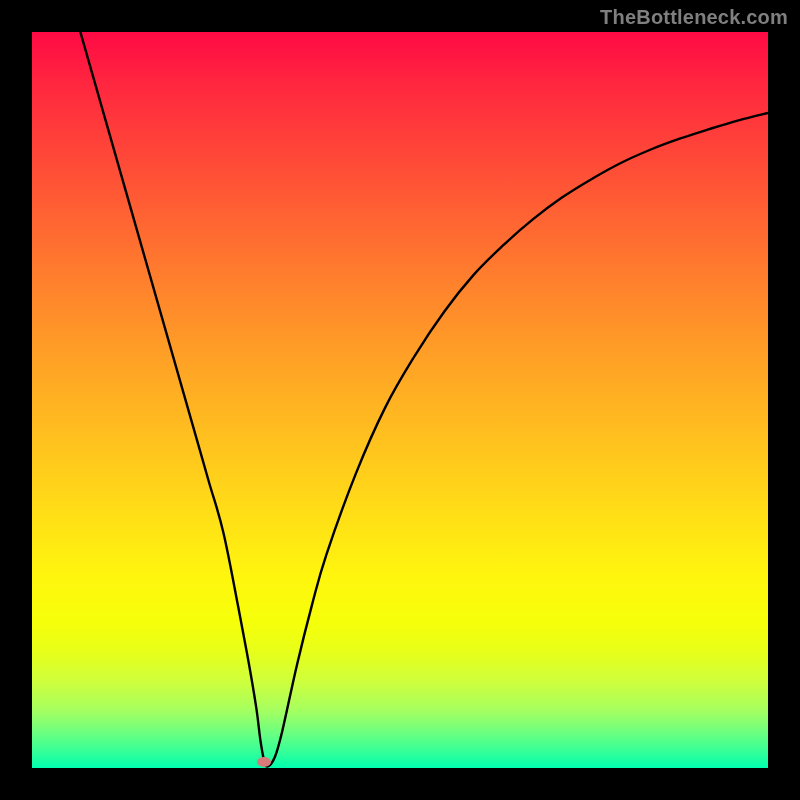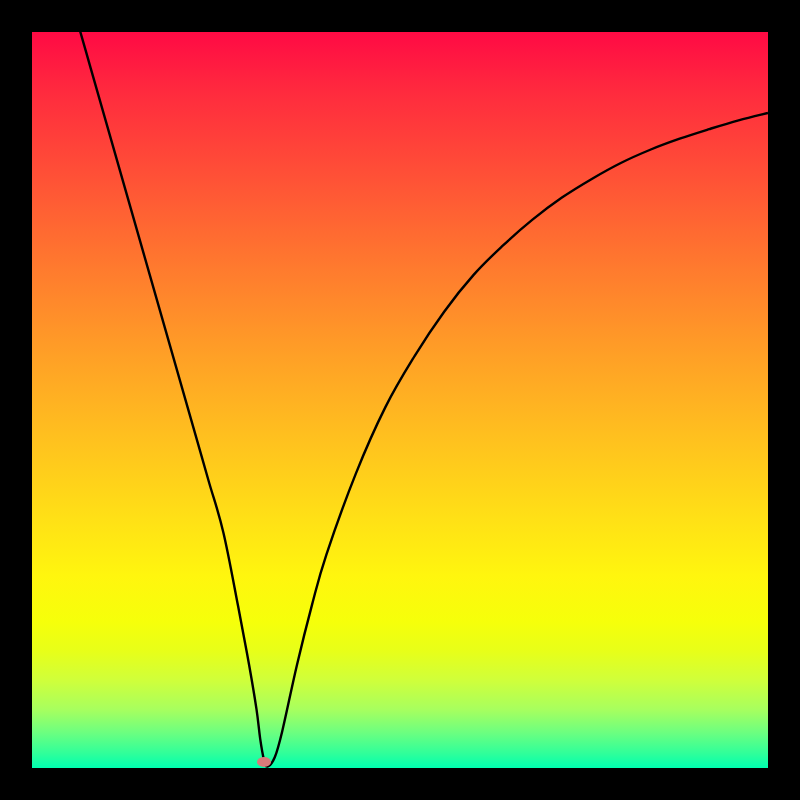--- a/index.html
+++ b/index.html
@@ -72,13 +72,14 @@
 <body>
 
 <div class="canvas">
   <div class="plot-area">
     <div class="gradient"></div>
     <svg class="curve" viewBox="0 0 736 736" preserveAspectRatio="none">
       <path id="curve-path" d="M 44.16 -14.720000000000027 C 46.809599999999996 -5.446400000000011, 53.5808 18.252800000000054, 58.88 36.80000000000007 C 64.17920000000001 55.347200000000086, 68.30080000000001 69.77280000000007, 73.60000000000001 88.32000000000005 C 78.89920000000001 106.86720000000003, 83.0208 121.29279999999993, 88.32 139.83999999999992 C 93.61919999999999 158.38719999999992, 97.74080000000001 172.8128, 103.04 191.36 C 108.3392 209.90720000000002, 112.4608 224.3328, 117.76 242.88 C 123.0592 261.42719999999997, 127.18079999999999 275.85280000000006, 132.48 294.40000000000003 C 137.7792 312.9472, 141.9008 327.3728, 147.20000000000002 345.91999999999996 C 152.49920000000003 364.46719999999993, 156.6208 378.89279999999997, 161.92 397.44 C 167.21919999999997 415.98720000000003, 171.34079999999997 430.41279999999995, 176.64 448.96 C 181.9392 467.5072, 186.0608 477.9584, 191.36 500.48 C 196.65920000000003 523.0016, 201.44320000000002 550.2336, 206.08 574.08 C 210.7168 597.9264000000001, 213.808 614.4128000000001, 217.11999999999998 632.96 C 220.43199999999996 651.5072, 222.4928 663.8720000000001, 224.48 677.12 C 226.4672 690.3679999999999, 226.8352 697.5513599999999, 228.16 706.56 C 229.4848 715.56864, 230.5152 722.1337599999999, 231.84 727.168 C 233.1648 732.2022400000001, 233.5328 734.92544, 235.52 734.528 C 237.5072 734.1305600000001, 240.23040000000003 731.3190400000001, 242.88000000000002 724.96 C 245.52960000000002 718.60096, 246.2656 715.76, 250.24 699.2 C 254.2144 682.6400000000001, 259.6608 655.4816000000001, 264.96 632.96 C 270.25919999999996 610.4384, 274.3808 593.952, 279.68 574.08 C 284.9792 554.2080000000001, 286.45120000000003 546.4064, 294.40000000000003 522.56 C 302.34880000000004 498.71359999999993, 313.2416 468.09599999999995, 323.84 441.59999999999997 C 334.43839999999994 415.104, 342.68159999999995 396.5568, 353.28 375.36 C 363.8784 354.1632, 372.1216 341.06239999999997, 382.72 323.84 C 393.31840000000005 306.6176, 401.56160000000006 294.2528, 412.16 279.68 C 422.7584 265.10720000000003, 431.00159999999994 254.80319999999998, 441.59999999999997 242.88 C 452.1984 230.95680000000002, 460.4416 223.37600000000006, 471.04 213.44000000000005 C 481.63840000000005 203.50400000000005, 489.88160000000005 196.29119999999995, 500.48 187.67999999999995 C 511.0784 179.06879999999995, 519.3216 172.88640000000004, 529.92 165.60000000000002 C 540.5183999999999 158.3136, 548.7616 153.42655999999994, 559.36 147.19999999999993 C 569.9584 140.97343999999993, 578.2016000000001 136.3071999999999, 588.8000000000001 131.00799999999992 C 599.3984 125.70879999999994, 607.6416 122.13183999999997, 618.24 117.75999999999999 C 628.8384 113.38816000000001, 637.0816 110.42944000000001, 647.68 106.72000000000003 C 658.2783999999999 103.01056000000004, 666.5216 100.46400000000004, 677.12 97.15200000000004 C 687.7184 93.84000000000005, 695.9616 91.23456000000004, 706.56 88.32000000000005 C 717.1583999999999 85.40544000000006, 730.7008 82.28480000000003, 736 80.96000000000004" fill="none" stroke="#000" stroke-width="2.4"></path>
     </svg>
     <div class="marker" id="marker" style="left: 231.84px; top: 730.112px; background: rgb(217, 122, 122);"></div>
   </div>
+  <div class="watermark">TheBottleneck.com</div>
 </div>
 
 </body></html>

